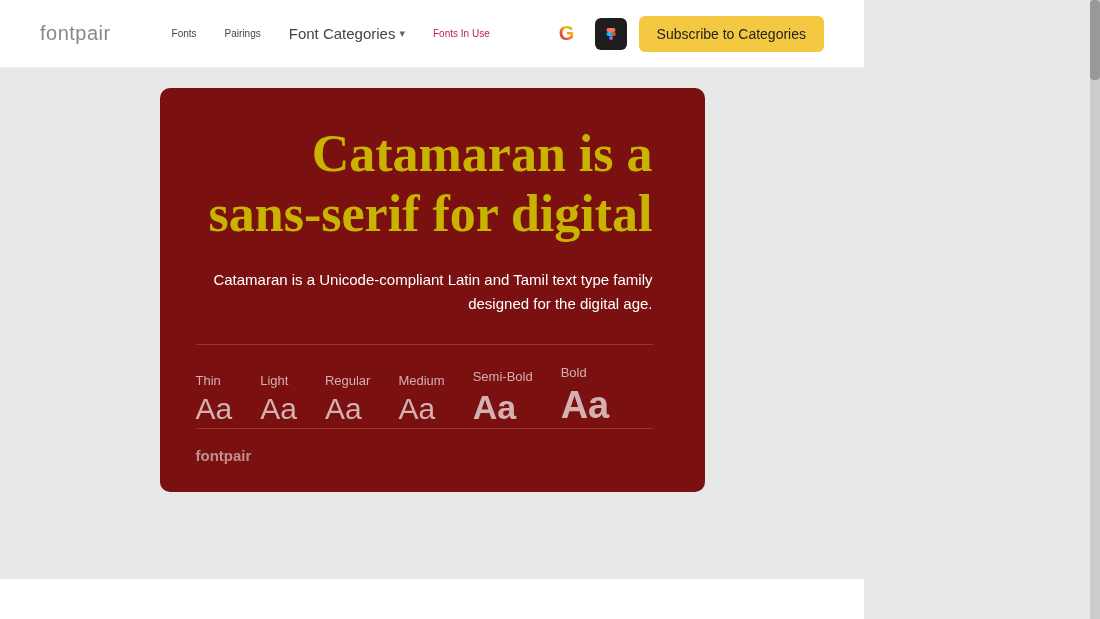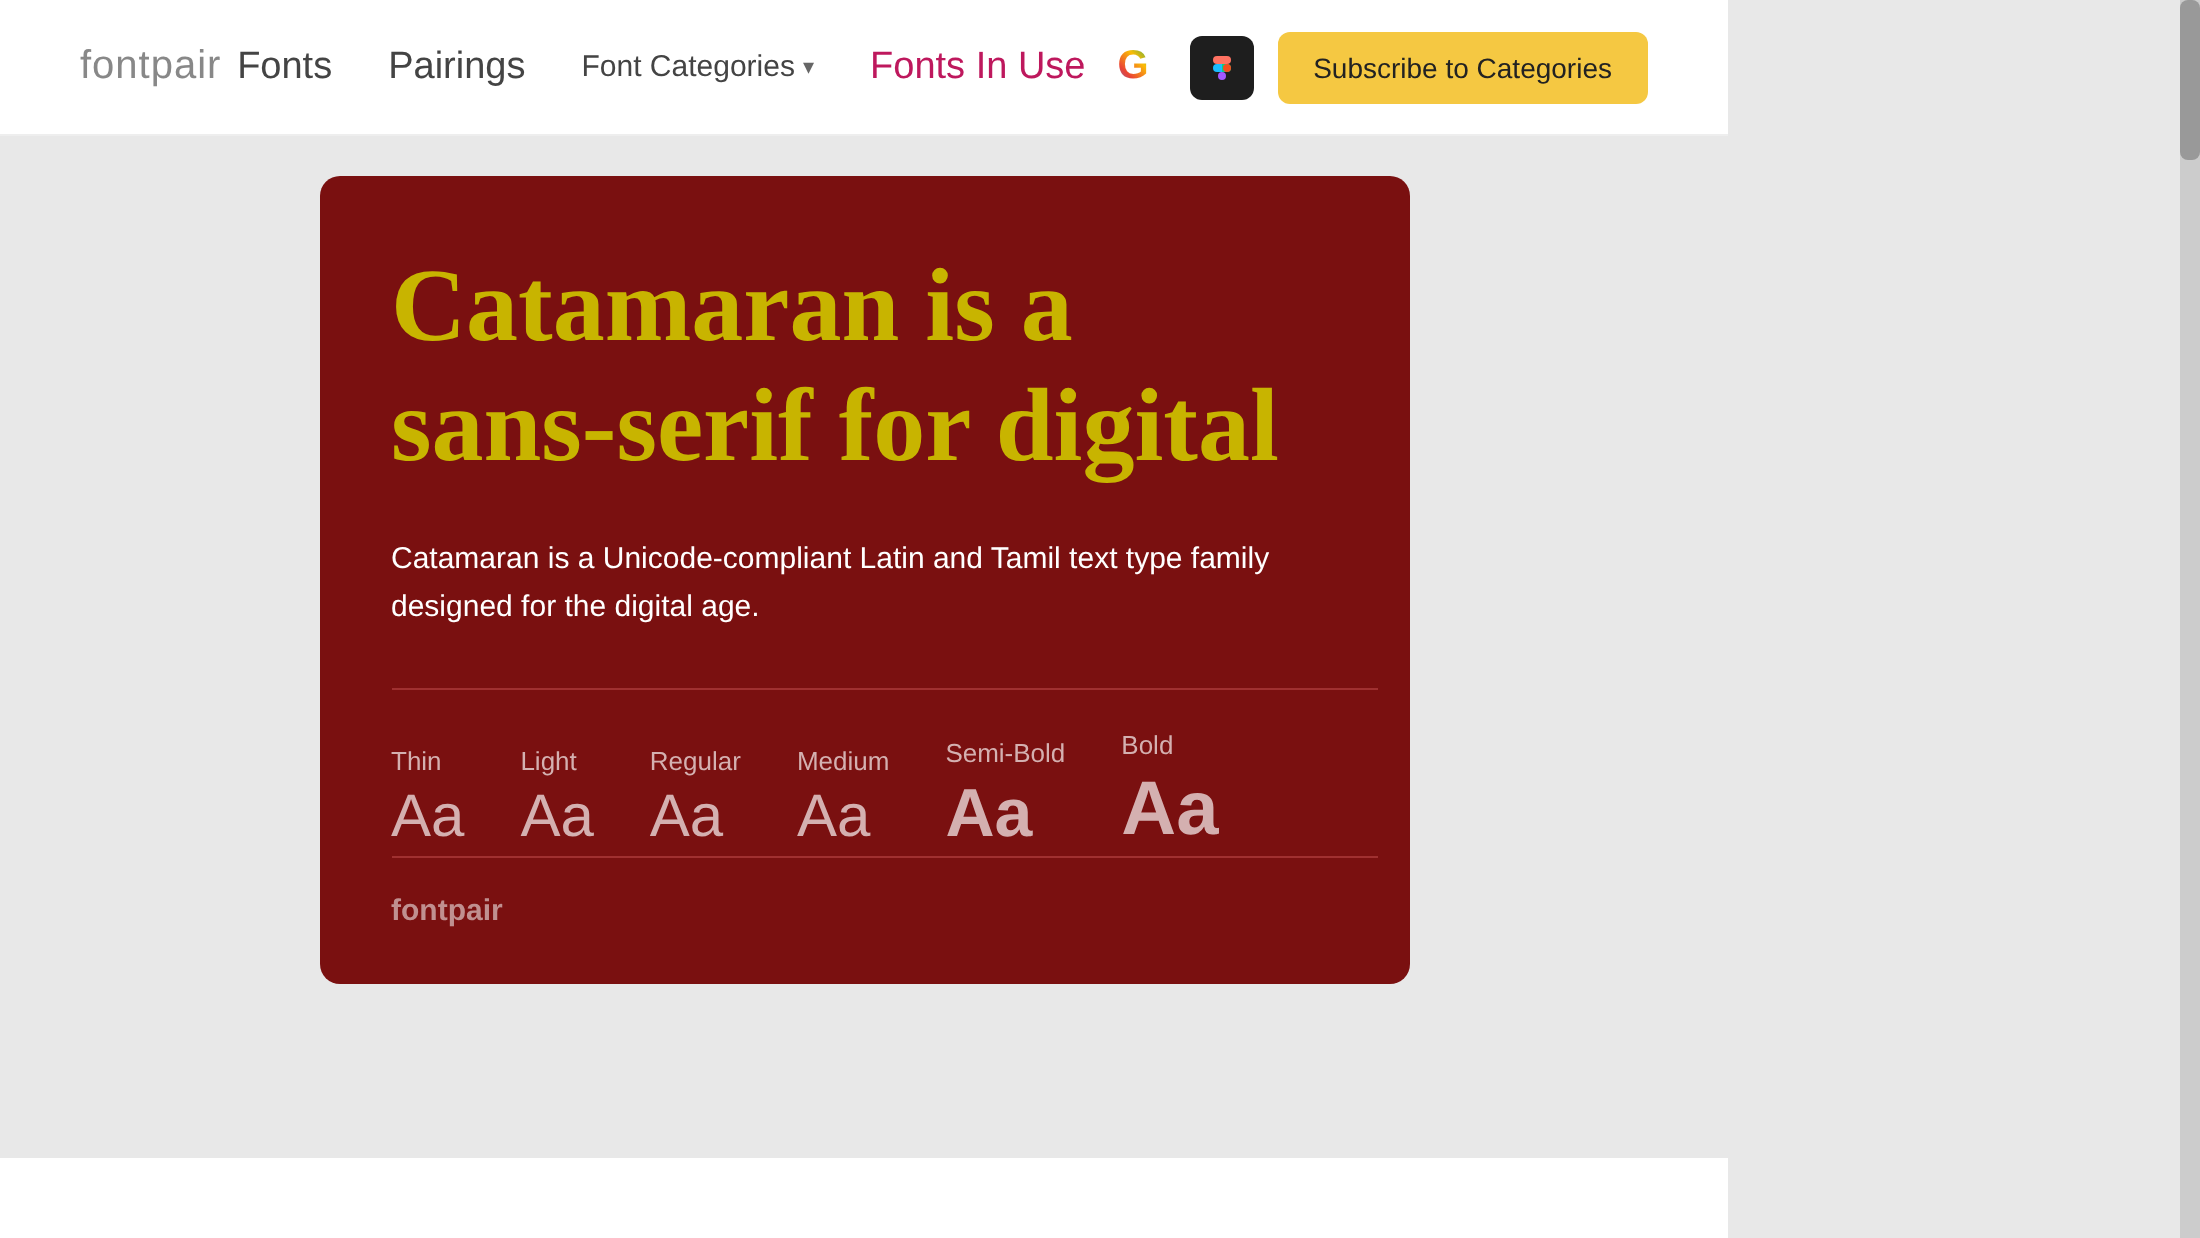--- a/index.html
+++ b/index.html
@@ -61,21 +61,21 @@
       color: #888;
       font-weight: 400;
     }
     .navbar-links {
       display: flex;
       align-items: center;
       gap: 28px;
     }
     .nav-link {
       color: #444;
-      font-size: 19px;
+      font-size: 10px;
       text-decoration: none;
       cursor: pointer;
     }
     .nav-link.active {
       color: #be185d;
       font-weight: 500;
     }
     .nav-link-dropdown {
       display: flex;
       align-items: center;
@@ -134,22 +134,23 @@
       align-items: flex-start;
       padding: 20px 0;
       overflow: hidden;
     }
 
     
     .font-card {
       background: #7a1010;
       border-radius: 10px;
       width: 545px;
-      padding: 36px 16px 28px 36px;
+      padding: 36px 52px 28px 36px;
       position: relative;
+      text-align: right;
     }
 
     .font-title {
       font-size: 52px;
       font-weight: 700;
       color: #c8b400;
       line-height: 1.15;
       margin-bottom: 24px;
       font-family: Georgia, serif;
     }

